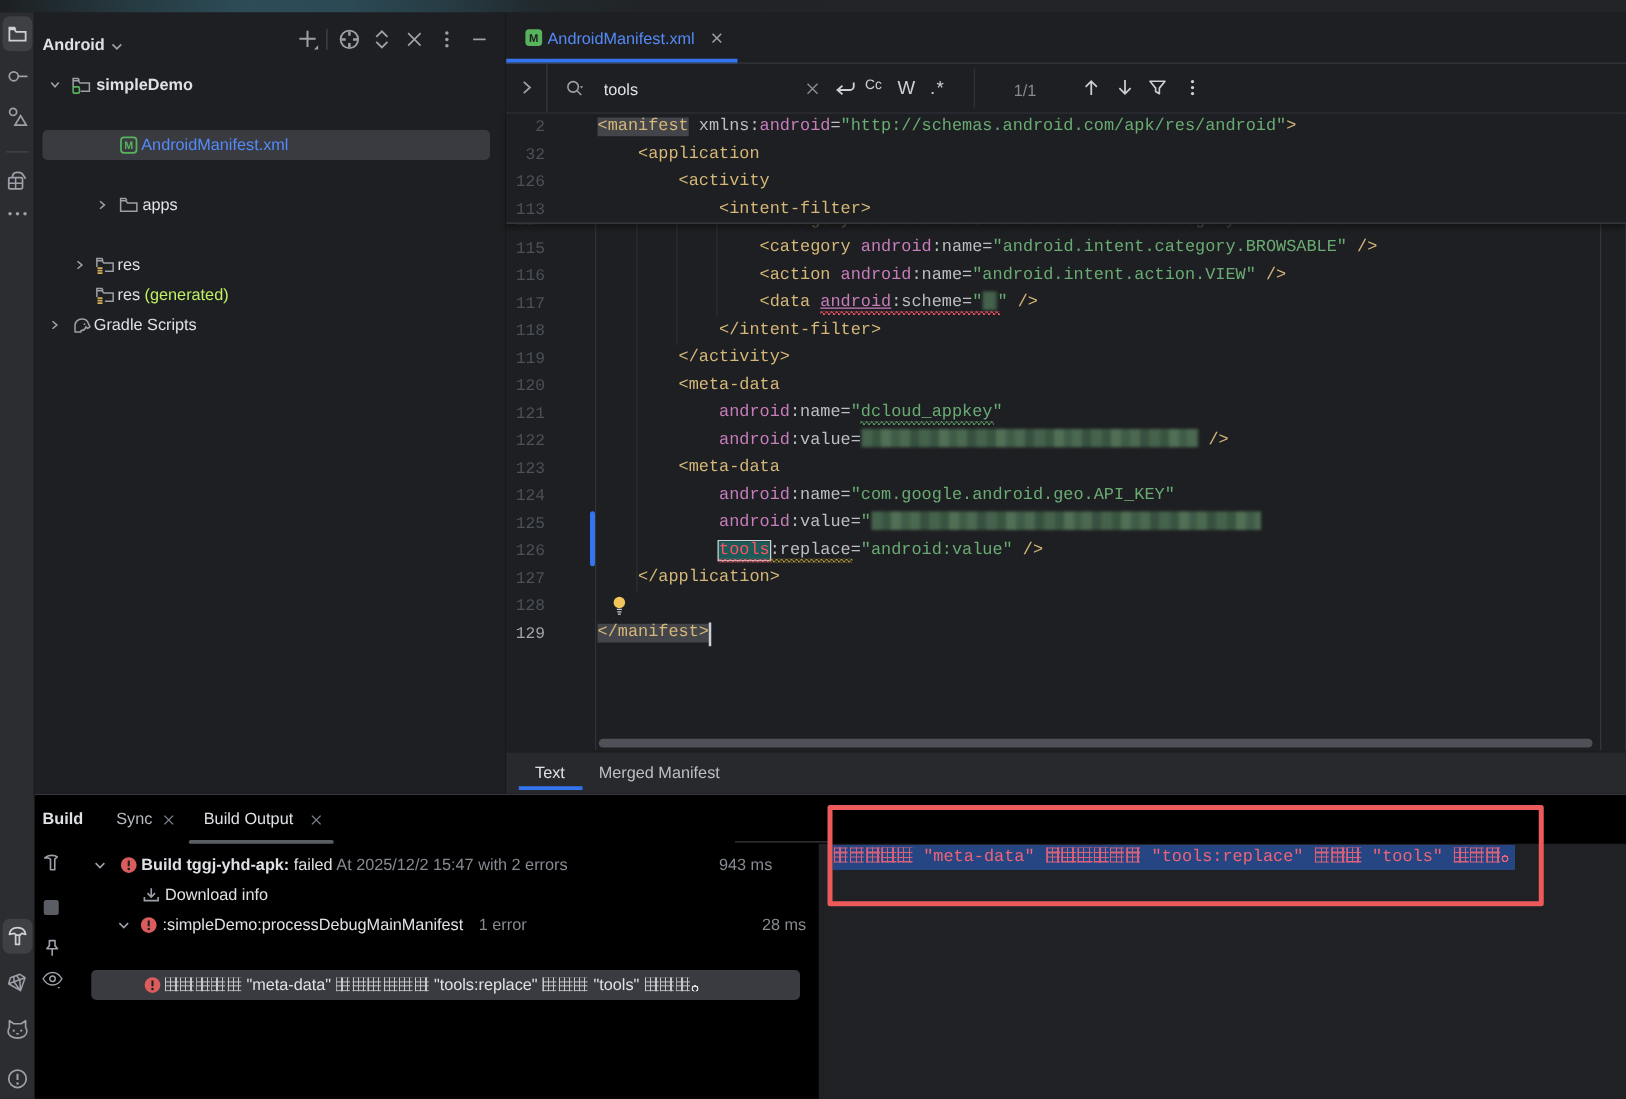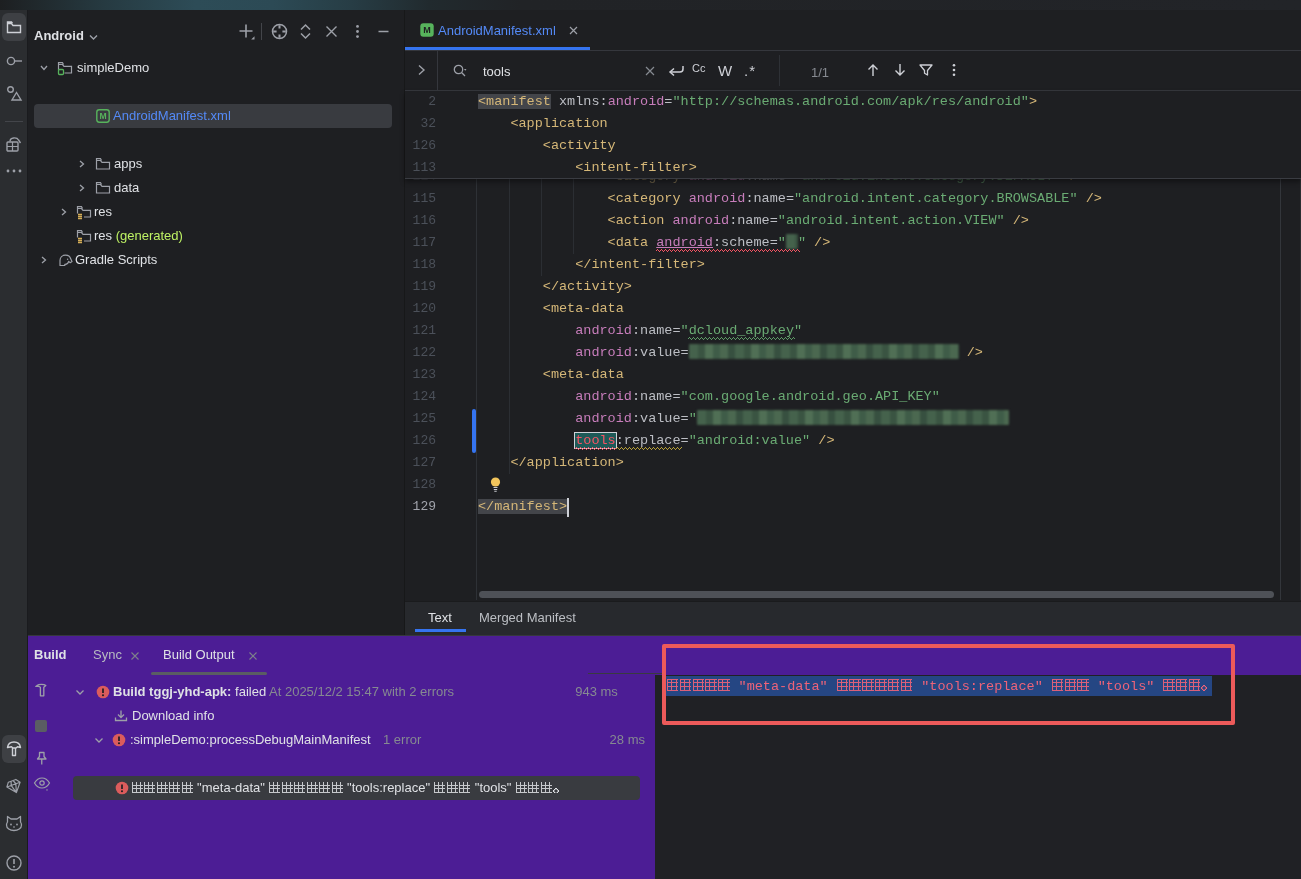--- a/index.html
+++ b/index.html
@@ -29,21 +29,21 @@
 .ln{position:absolute;left:0;width:31px;text-align:right;color:#4b5059;font-family:"Liberation Mono",monospace;font-size:13px;line-height:22px}
 .cl{position:absolute;left:73px;height:22px;line-height:22px}
 .tg{color:#d5b778}.at{color:#c77dbb}.an{color:#bcbec4}.st{color:#6aab73}.df{color:#bcbec4}
 .err{color:#f75464}
 .hlt{background:#43454a}
 .wavyred{position:absolute;height:3px;background-image:linear-gradient(45deg,transparent 45%,#f75464 45%,#f75464 60%,transparent 60%),linear-gradient(135deg,transparent 45%,#f75464 45%,#f75464 60%,transparent 60%);background-size:4px 3px;background-position:0 0,2px 0}
 .wavyyel{position:absolute;height:3px;background-image:linear-gradient(45deg,transparent 45%,#b8a037 45%,#b8a037 60%,transparent 60%),linear-gradient(135deg,transparent 45%,#b8a037 45%,#b8a037 60%,transparent 60%);background-size:4px 3px;background-position:0 0,2px 0}
 .wavygrn{position:absolute;height:3px;background-image:linear-gradient(45deg,transparent 45%,#5d9b66 45%,#5d9b66 60%,transparent 60%),linear-gradient(135deg,transparent 45%,#5d9b66 45%,#5d9b66 60%,transparent 60%);background-size:4px 3px;background-position:0 0,2px 0}
 .blob{display:inline-block;height:15px;vertical-align:-3px;border-radius:1px;background:repeating-linear-gradient(90deg,#45624c 0 9px,#3a5442 9px 16px,#506f55 16px 24px,#3f5c48 24px 31px,#4b6850 31px 39px,#375040 39px 46px),repeating-linear-gradient(0deg,rgba(25,30,26,.45) 0 1.5px,rgba(140,175,140,.12) 4px 6px,rgba(25,30,26,.3) 7.5px 9px);filter:blur(1.3px)}
 
-#bp{position:absolute;left:28px;top:635px;width:1273px;height:244px;background:#4c1d95;border-top:1px solid #36383e}
+#bp{position:absolute;left:28px;top:635px;width:1273px;height:244px;background:#000000;border-top:1px solid #36383e}
 .cj,.cjm,.cjp,.cjmp{display:inline-block;vertical-align:-1px}
 .cj{width:11px;height:11.5px;margin:0 .75px;background:repeating-linear-gradient(0deg,currentColor 0 1px,transparent 1px 3.6px),repeating-linear-gradient(90deg,currentColor 0 1px,transparent 1px 4.2px);opacity:.85}
 .cjm{width:11.4px;height:12px;margin:0 .75px;background:repeating-linear-gradient(0deg,currentColor 0 1px,transparent 1px 3.8px),repeating-linear-gradient(90deg,currentColor 0 1px,transparent 1px 4.4px);opacity:.9}
 .cjp{width:10px;height:11px;background:radial-gradient(circle at 3px 9px,transparent 1.5px,currentColor 1.7px,currentColor 2.7px,transparent 2.9px) no-repeat}
 .cjmp{width:11.4px;height:12px;background:radial-gradient(circle at 3px 9px,transparent 1.5px,currentColor 1.7px,currentColor 2.7px,transparent 2.9px) no-repeat}
 .brow{position:absolute;white-space:nowrap;height:24px;line-height:24px}
 .gray{color:#868a91}
 </style></head>
 <body>
 <div id="app">
@@ -124,46 +124,37 @@
 
  <div class="abs" style="left:6px;top:94px;width:358px;height:24px;background:#393b40;border-radius:4px"></div>
  <div class="trow" style="top:46px">
   <svg class="chv" style="left:11px" viewBox="0 0 10 10">
           <path d="M2 3 l3 3.5 L8 3" fill="none" stroke="#9da0a8" stroke-width="1.3"></path>
         </svg>
   <svg class="ic" style="left:29px" viewBox="0 0 16 16">
           <path d="M1.5 4.5 h4 l1.5 1.8 h7.5 V13 h-7 M1.5 4.5 v-1.8 h4 l1 1.8 M1.5 4.5 V10" fill="none" stroke="#9da0a8" stroke-width="1.2"></path>
           <rect x="1.5" y="9.5" width="5" height="5" rx="1" fill="#1e1f22" stroke="#57b35c" stroke-width="1.3"></rect>
         </svg>
-  <span class="abs" style="left:49px;font-weight:normal">simpleDemo</span>
+  <span class="abs" style="left:49px;font-weight:bold">simpleDemo</span>
       </div>
  <div class="trow" style="top:94px">
   <svg class="ic" style="left:67px" viewBox="0 0 16 16">
           <rect x="1.8" y="1.8" width="12.4" height="12.4" rx="2.4" fill="none" stroke="#57b35c" stroke-width="1.4"></rect>
           <text x="8" y="11.2" font-family="Liberation Sans" font-size="8.6" font-weight="bold" fill="#57b35c" text-anchor="middle">M</text>
         </svg>
   <span class="abs blue" style="left:85px">AndroidManifest.xml</span>
       </div>
  <div class="trow" style="top:142px">
   <svg class="chv" style="left:49px" viewBox="0 0 10 10">
           <path d="M3 2 l3.5 3 L3 8" fill="none" stroke="#9da0a8" stroke-width="1.3"></path>
         </svg>
   <svg class="ic" style="left:67px" viewBox="0 0 16 16">
           <path d="M1.5 4.5 h4 l1.5 1.8 h7.5 V13 h-13 z M1.5 4.5 v-1.8 h4 l1 1.8" fill="none" stroke="#9da0a8" stroke-width="1.2"></path>
         </svg>
   <span class="abs" style="left:86px">apps</span>
-      </div>
- <div class="trow" style="top:166px">
-  <svg class="chv" style="left:49px" viewBox="0 0 10 10">
-          <path d="M3 2 l3.5 3 L3 8" fill="none" stroke="#9da0a8" stroke-width="1.3"></path>
-        </svg>
-  <svg class="ic" style="left:67px" viewBox="0 0 16 16">
-          <path d="M1.5 4.5 h4 l1.5 1.8 h7.5 V13 h-13 z M1.5 4.5 v-1.8 h4 l1 1.8" fill="none" stroke="#9da0a8" stroke-width="1.2"></path>
-        </svg>
-  <span class="abs" style="left:86px">data</span>
       </div>
  <div class="trow" style="top:190px">
   <svg class="chv" style="left:31px" viewBox="0 0 10 10">
           <path d="M3 2 l3.5 3 L3 8" fill="none" stroke="#9da0a8" stroke-width="1.3"></path>
         </svg>
   <svg class="ic" style="left:48px" viewBox="0 0 16 16">
           <path d="M1.5 4.5 h4 l1.5 1.8 h7.5 V13 h-6.5 M1.5 4.5 v-1.8 h4 l1 1.8 M1.5 4.5 V9.5" fill="none" stroke="#9da0a8" stroke-width="1.2"></path>
           <path d="M2 10.5 h4 M2 12.5 h4 M2 14.5 h4" stroke="#d6ae57" stroke-width="1.3"></path>
         </svg>
   <span class="abs" style="left:66px">res</span>

